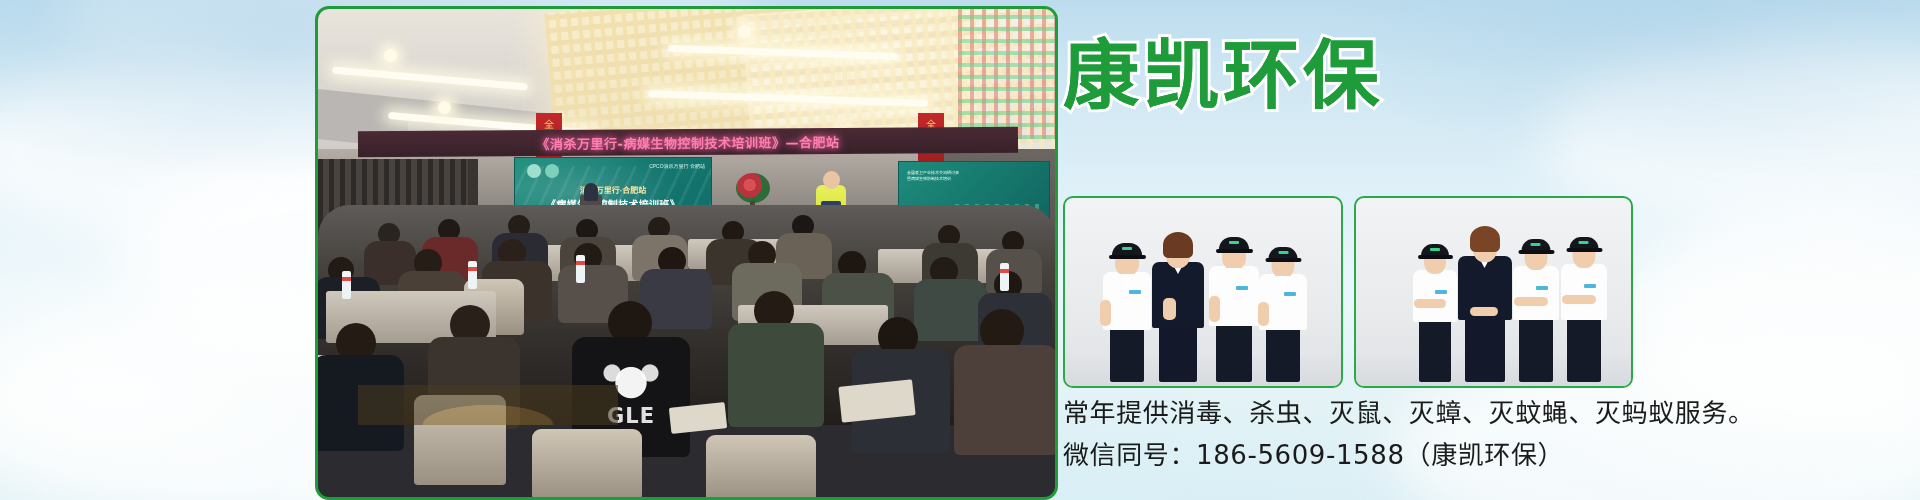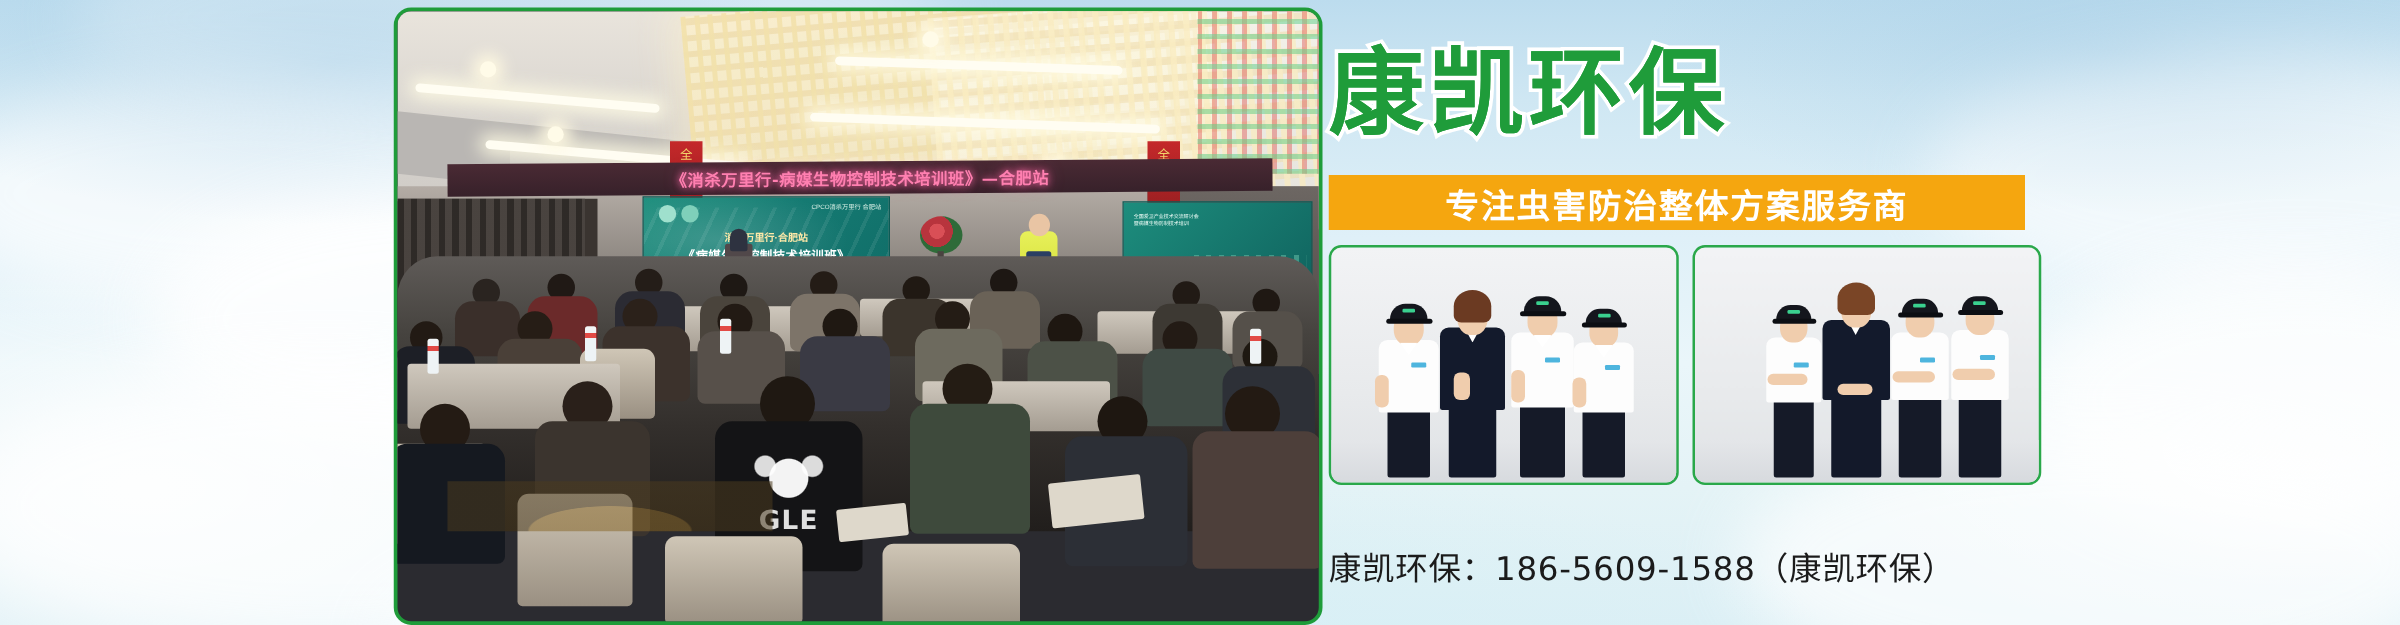--- a/index.html
+++ b/index.html
@@ -421,23 +421,20 @@
       </div>
 
     </div>
   </div>
 
   <div class="right-block">
 
     <div class="brand-title">康凯环保</div>
     <div class="brand-title-fill">康凯环保</div>
 
-    <div class="subtitle-bar">
-      <span>专注虫害防治整体方案服务商</span>
-    </div>
 
     <div class="team-row">
 
       <div class="team-photo">
         <div class="tp-floor"></div>
 
         <div class="person" style="left:34px;width:56px;height:156px;">
           <div class="p-legs" style="bottom:0;width:34px;height:56px;"></div>
           <div class="p-torso" style="bottom:52px;width:48px;height:58px;background:#fdfdfd;"></div>
           <div class="p-logo" style="left:30px;bottom:88px;"></div>
@@ -528,19 +525,20 @@
           <div class="p-logo" style="left:28px;bottom:94px;"></div>
           <div class="p-arm" style="left:6px;bottom:78px;width:34px;height:9px;"></div>
           <div class="p-head" style="bottom:114px;width:23px;height:26px;"></div>
           <div class="p-cap" style="bottom:131px;width:29px;height:14px;">
               <div class="p-cap-logo"></div>
             </div>
         </div>
       </div>
     </div>
 
+    <div class="service-line">常年提供消毒、杀虫、灭鼠、灭蟑、灭蚊蝇、灭蚂蚁服务。</div>
 
     <div class="hotline">
-      <span>康凯环保：</span><span class="num">186-5609-1588</span><span>（康凯环保）</span>
+      <span>微信同号：</span><span class="num">186-5609-1588</span><span>（康凯环保）</span>
     </div>
 
   </div>
 </div>
 
 </body></html>

